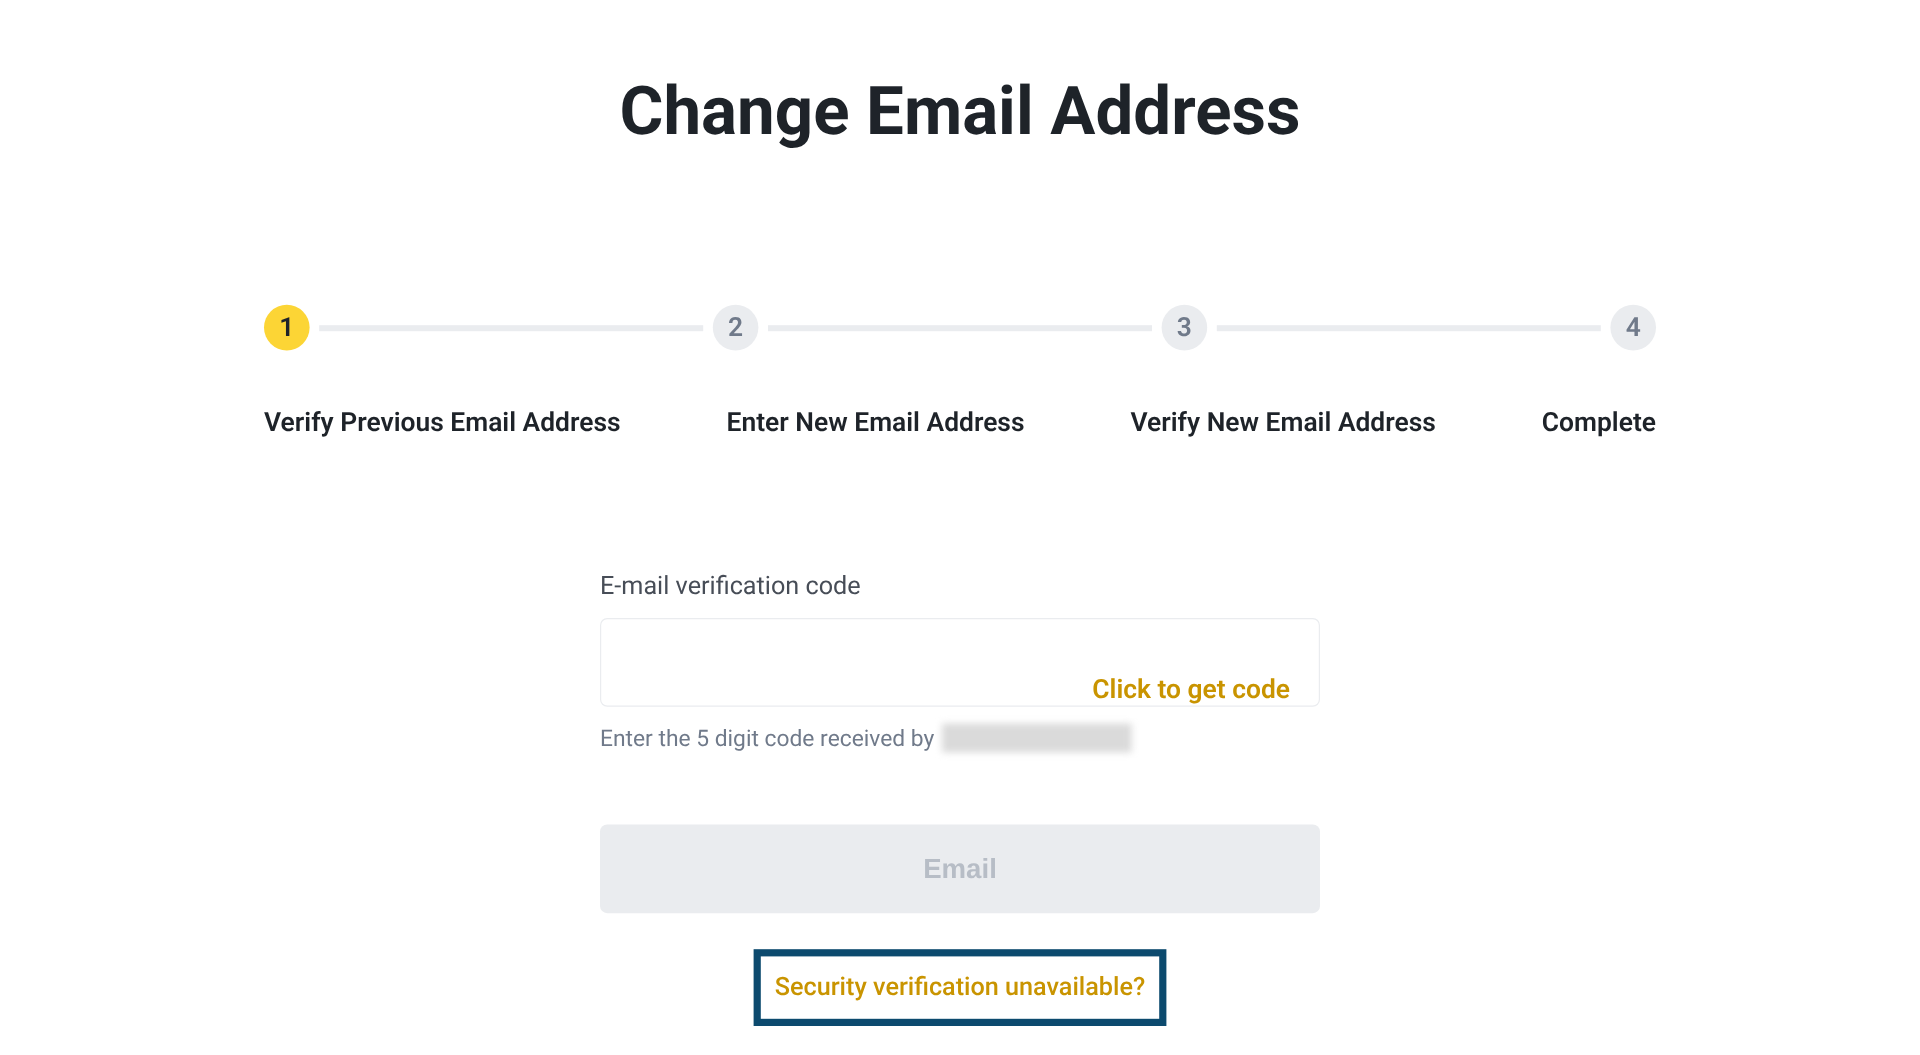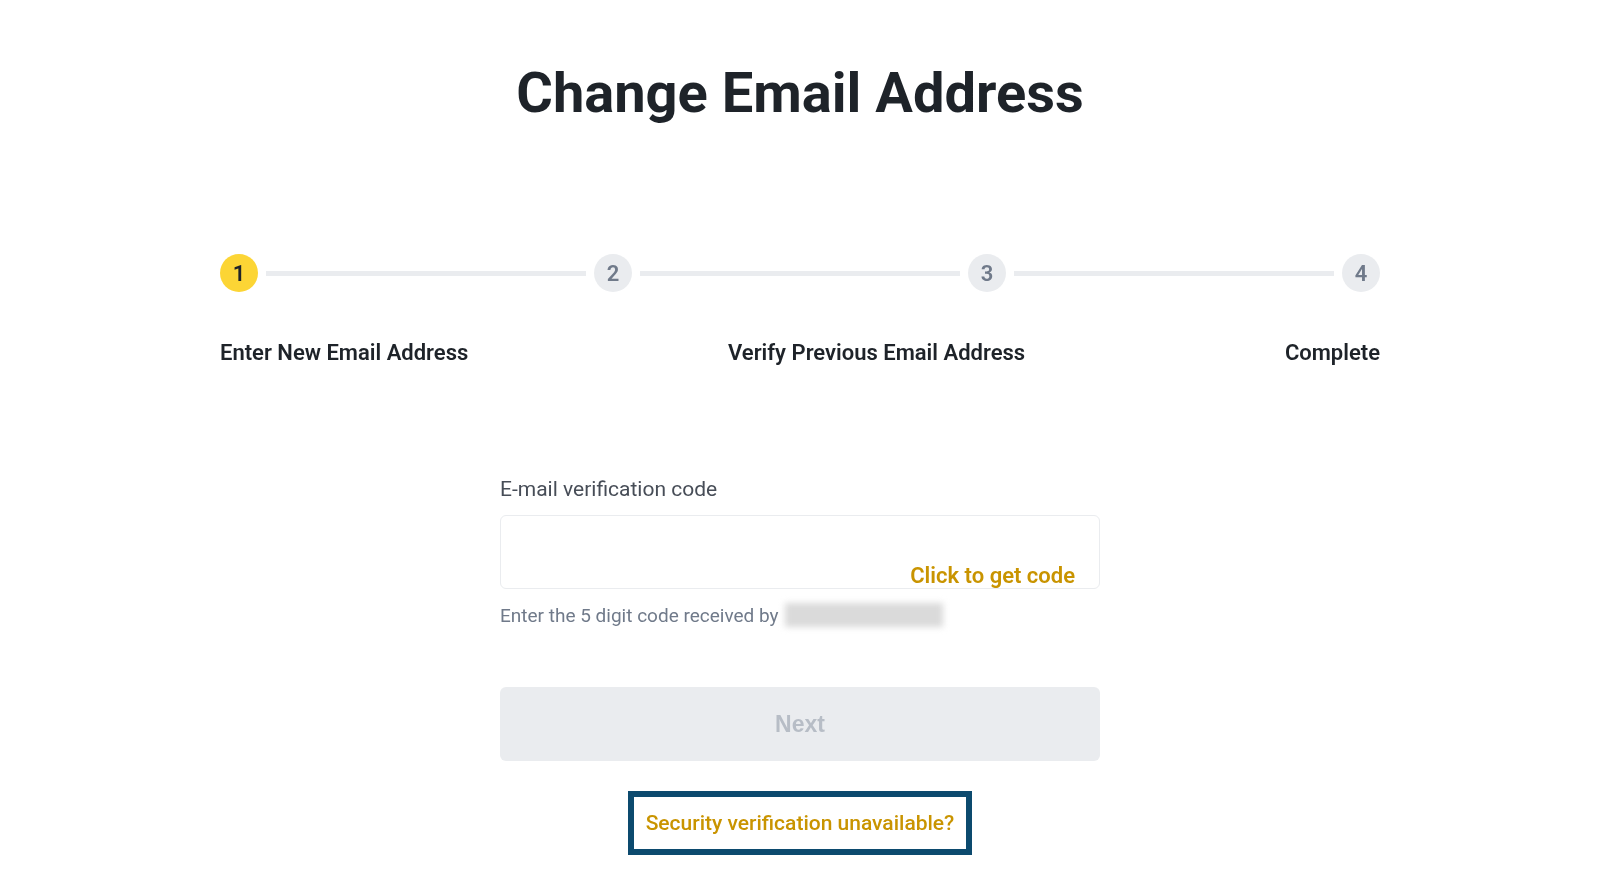--- a/index.html
+++ b/index.html
@@ -172,36 +172,37 @@
     <div class="stepper-row">
       <div class="step-circle active">1</div>
       <div class="step-line"></div>
       <div class="step-circle inactive">2</div>
       <div class="step-line"></div>
       <div class="step-circle inactive">3</div>
       <div class="step-line"></div>
       <div class="step-circle inactive">4</div>
     </div>
     <div class="stepper-labels">
+      <div class="step-label label-1">Verify Previous Email Address</div>
       <div class="step-label">Enter New Email Address</div>
-      <div class="step-label label-1">Verify Previous Email Address</div>
+      <div class="step-label">Verify New Email Address</div>
       <div class="step-label label-4">Complete</div>
     </div>
   </div>
 
   <div class="form-section">
     <div class="field-label">E-mail verification code</div>
     <div class="input-wrapper">
       <input type="text" class="code-input" style="">
       <span class="get-code-link">Click to get code</span>
     </div>
     <div class="helper-text">
       <span>Enter the 5 digit code received by</span>
       <span class="blur-box"></span>
     </div>
-    <button class="next-button">Next</button>
+    <button class="next-button">Email</button>
     <div class="security-link-wrapper">
       <div class="security-link-box">
         <span class="security-link">Security verification unavailable?</span>
       </div>
     </div>
   </div>
 </div>
 
 </body></html>

